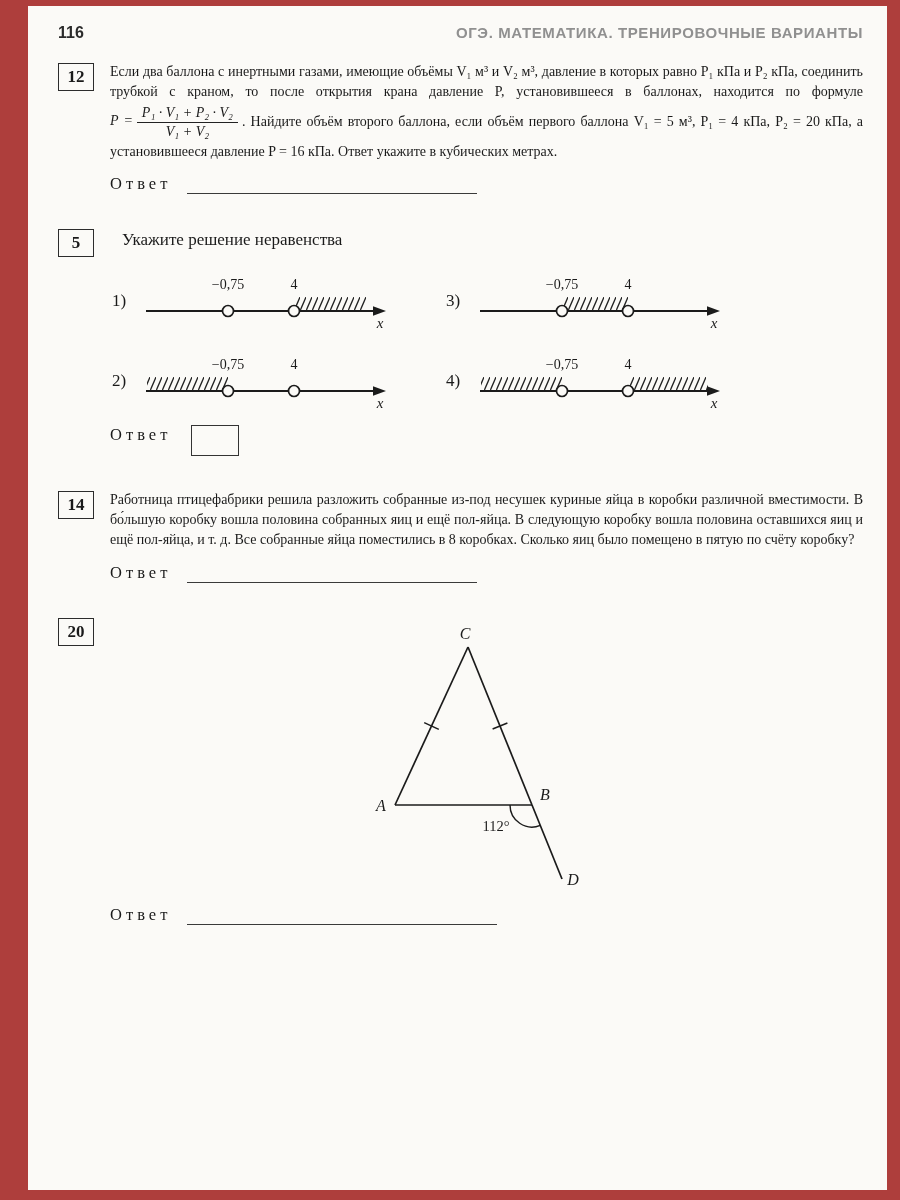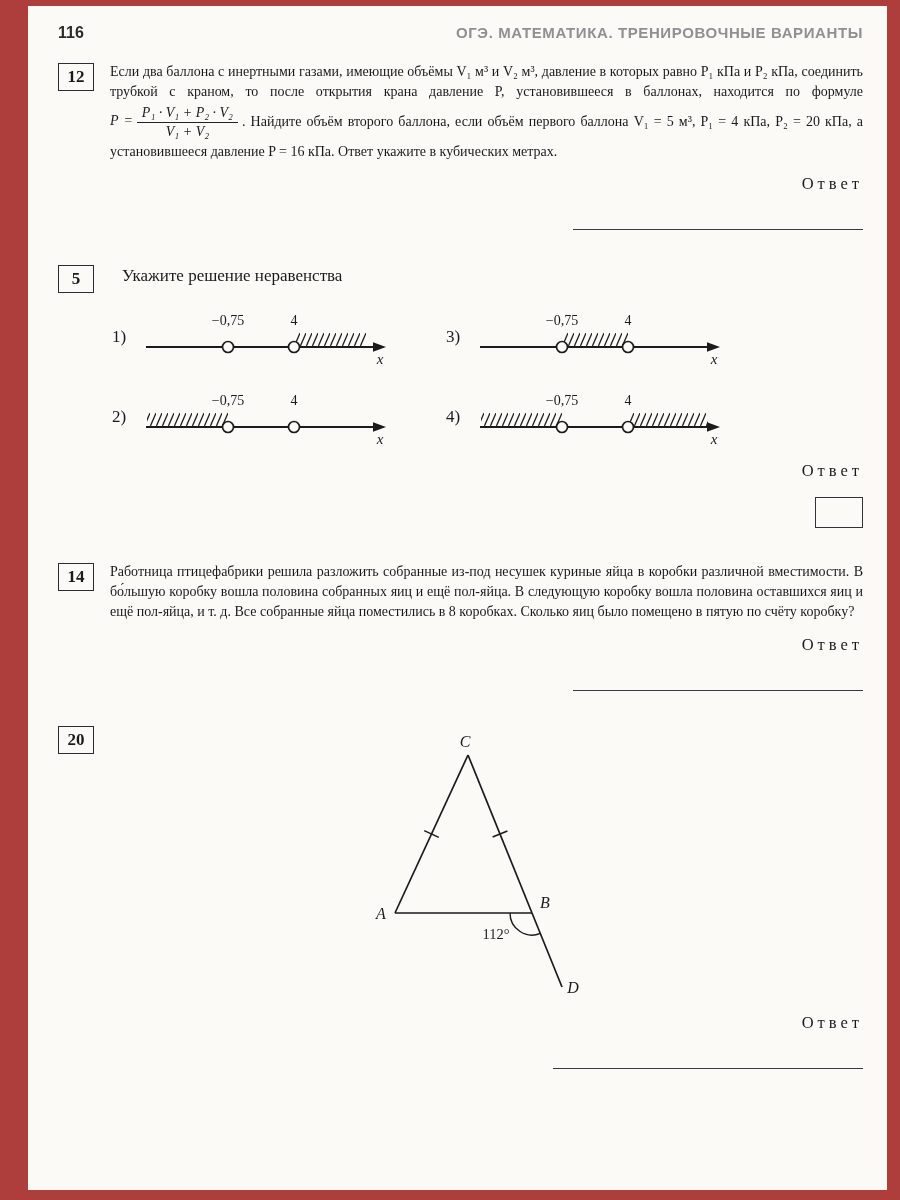--- a/index.html
+++ b/index.html
@@ -30,21 +30,21 @@
   }
   .pbody { flex:1; min-width:0; }
   .ptext { font-size:14px; line-height:1.45; text-align:justify; }
   .intro-line { font-size:17px; line-height:1.45; display:flex; align-items:center; gap:10px; flex-wrap:wrap;margin-left:12px; }
 
   .math { font-style:italic; white-space:nowrap; }
   .frac { display:inline-block; vertical-align:middle; text-align:center; margin:2px 4px; line-height:1.15; }
   .frac .num { display:block; padding:0 5px 1px; border-bottom:1.4px solid #222; }
   .frac .den { display:block; padding:1px 5px 0; }
 
-  .answer-row { display:flex; align-items:flex-end; gap:16px; margin:12px 0 28px 0;flex-direction:column; }
+  .answer-row { display:flex; align-items:flex-start; gap:16px; margin:12px 0 28px 0; }
   .answer-label { letter-spacing:4px; font-size:16.5px; }
   .answer-line { width:290px; border-bottom:1.3px solid #3a3a3a; height:20px; }
   .answer-line.long { width:310px; }
   .answer-box { width:48px; height:31px; border:1.5px solid #333; margin-left:4px; }
 
   .options-grid {
     display:grid; grid-template-columns:max-content max-content;
     column-gap:52px; row-gap:16px;
     margin:16px 0 4px 2px;
   }

